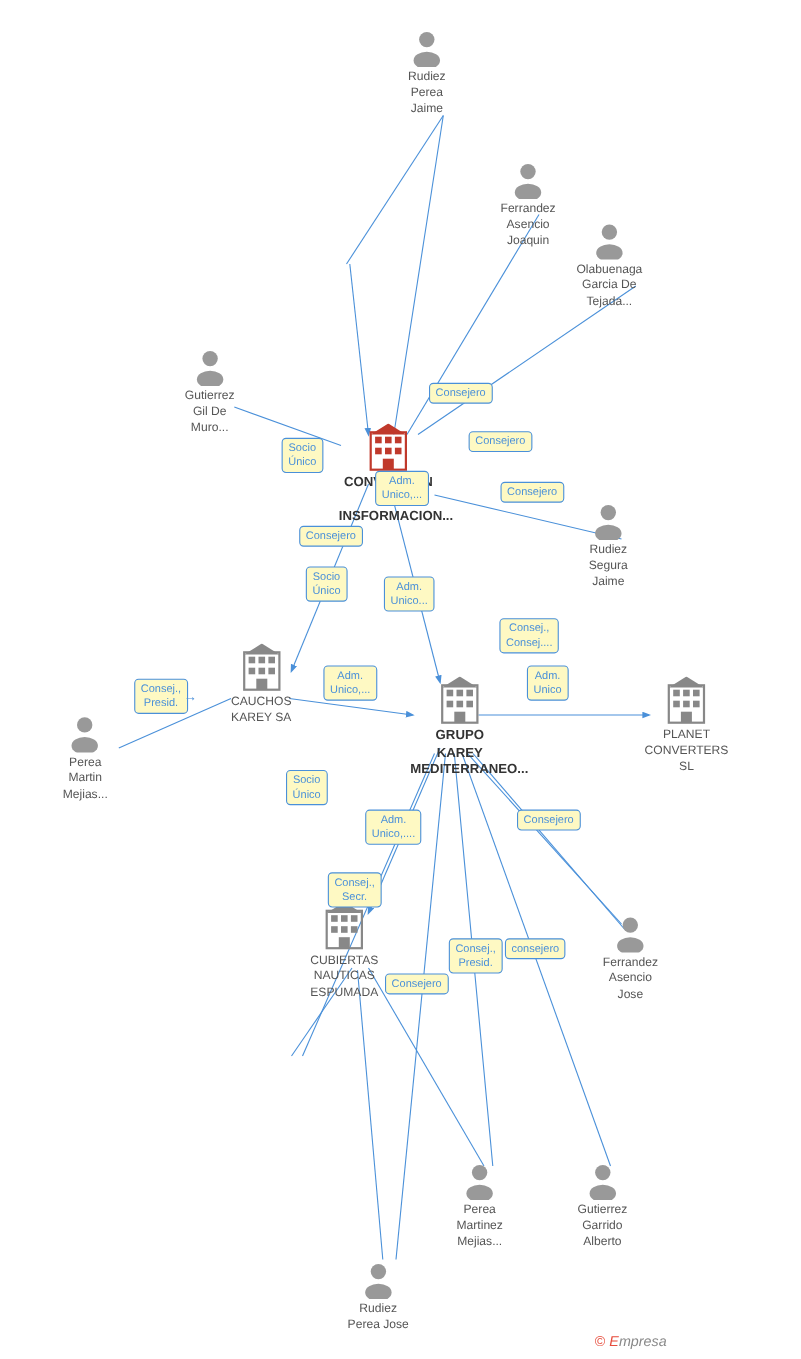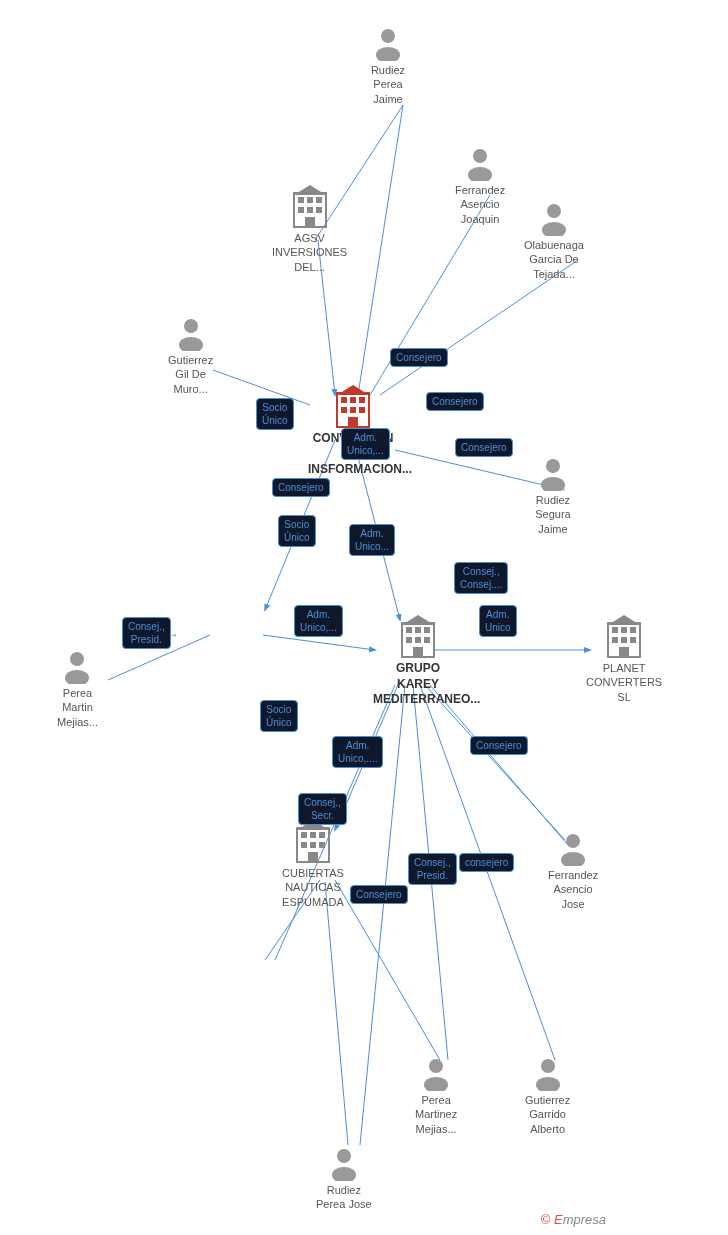--- a/index.html
+++ b/index.html
@@ -42,21 +42,21 @@
     }
     .node-label-bold {
       font-weight: bold;
       font-size: 12px;
       color: #333;
     }
     .badge {
       position: absolute;
       border: 1.5px solid #4a90d9;
       border-radius: 4px;
-      background: #0f172a;
+      background: #fef9c3;
       color: #4a90d9;
       font-size: 10px;
       padding: 2px 5px;
       white-space: nowrap;
       text-align: center;
       line-height: 1.3;
     }
     .watermark {
       position: absolute;
       bottom: 8px;
@@ -151,66 +151,66 @@
   </div>
 
   <div class="node" style="left:524px;top:200px;">
     <svg class="person-icon" viewBox="0 0 36 36">
       <circle cx="18" cy="11" r="7" fill="#999"></circle>
       <ellipse cx="18" cy="30" rx="12" ry="8" fill="#999"></ellipse>
     </svg>
     <div class="node-label">Olabuenaga<br>Garcia De<br>Tejada...</div>
   </div>
 
-  <div class="node" style="left:272px;top:185px;">
+
+  <div class="node" style="left:168px;top:315px;">
+    <svg class="person-icon" viewBox="0 0 36 36">
+      <circle cx="18" cy="11" r="7" fill="#999"></circle>
+      <ellipse cx="18" cy="30" rx="12" ry="8" fill="#999"></ellipse>
+    </svg>
+    <div class="node-label">Gutierrez<br>Gil De<br>Muro...</div>
+  </div>
+
+  <div class="node" style="left:308px;top:385px;">
+    <svg class="building-icon" viewBox="0 0 36 44">
+      <rect x="2" y="8" width="32" height="34" fill="none" stroke="#c0392b" stroke-width="2"></rect>
+      <rect x="6" y="12" width="6" height="6" fill="#c0392b"></rect>
+      <rect x="15" y="12" width="6" height="6" fill="#c0392b"></rect>
+      <rect x="24" y="12" width="6" height="6" fill="#c0392b"></rect>
+      <rect x="6" y="22" width="6" height="6" fill="#c0392b"></rect>
+      <rect x="15" y="22" width="6" height="6" fill="#c0392b"></rect>
+      <rect x="24" y="22" width="6" height="6" fill="#c0392b"></rect>
+      <rect x="13" y="32" width="10" height="10" fill="#c0392b"></rect>
+      <polygon points="18,0 2,10 34,10" fill="#c0392b"></polygon>
+    </svg>
+    <div class="node-label node-label-bold">CONVERSION<br>Y<br>INSFORMACION...</div>
+  </div>
+
+  <div class="node" style="left:535px;top:455px;">
+    <svg class="person-icon" viewBox="0 0 36 36">
+      <circle cx="18" cy="11" r="7" fill="#999"></circle>
+      <ellipse cx="18" cy="30" rx="12" ry="8" fill="#999"></ellipse>
+    </svg>
+    <div class="node-label">Rudiez<br>Segura<br>Jaime</div>
+  </div>
+
+  <div class="node" style="left:210px;top:585px;">
     <svg class="building-icon" viewBox="0 0 36 44">
       <rect x="2" y="8" width="32" height="34" fill="none" stroke="#888" stroke-width="2"></rect>
       <rect x="6" y="12" width="6" height="6" fill="#888"></rect>
       <rect x="15" y="12" width="6" height="6" fill="#888"></rect>
       <rect x="24" y="12" width="6" height="6" fill="#888"></rect>
       <rect x="6" y="22" width="6" height="6" fill="#888"></rect>
       <rect x="15" y="22" width="6" height="6" fill="#888"></rect>
       <rect x="24" y="22" width="6" height="6" fill="#888"></rect>
       <rect x="13" y="32" width="10" height="10" fill="#888"></rect>
       <polygon points="18,0 2,10 34,10" fill="#888"></polygon>
     </svg>
-    <div class="node-label">AGSV<br>INVERSIONES<br>DEL...</div>
-  </div>
-
-  <div class="node" style="left:168px;top:315px;">
-    <svg class="person-icon" viewBox="0 0 36 36">
-      <circle cx="18" cy="11" r="7" fill="#999"></circle>
-      <ellipse cx="18" cy="30" rx="12" ry="8" fill="#999"></ellipse>
-    </svg>
-    <div class="node-label">Gutierrez<br>Gil De<br>Muro...</div>
-  </div>
-
-  <div class="node" style="left:308px;top:385px;">
-    <svg class="building-icon" viewBox="0 0 36 44">
-      <rect x="2" y="8" width="32" height="34" fill="none" stroke="#c0392b" stroke-width="2"></rect>
-      <rect x="6" y="12" width="6" height="6" fill="#c0392b"></rect>
-      <rect x="15" y="12" width="6" height="6" fill="#c0392b"></rect>
-      <rect x="24" y="12" width="6" height="6" fill="#c0392b"></rect>
-      <rect x="6" y="22" width="6" height="6" fill="#c0392b"></rect>
-      <rect x="15" y="22" width="6" height="6" fill="#c0392b"></rect>
-      <rect x="24" y="22" width="6" height="6" fill="#c0392b"></rect>
-      <rect x="13" y="32" width="10" height="10" fill="#c0392b"></rect>
-      <polygon points="18,0 2,10 34,10" fill="#c0392b"></polygon>
-    </svg>
-    <div class="node-label node-label-bold">CONVERSION<br>Y<br>INSFORMACION...</div>
-  </div>
-
-  <div class="node" style="left:535px;top:455px;">
-    <svg class="person-icon" viewBox="0 0 36 36">
-      <circle cx="18" cy="11" r="7" fill="#999"></circle>
-      <ellipse cx="18" cy="30" rx="12" ry="8" fill="#999"></ellipse>
-    </svg>
-    <div class="node-label">Rudiez<br>Segura<br>Jaime</div>
-  </div>
-
+    <div class="node-label">CAUCHOS<br>KAREY SA</div>
+  </div>
 
   <div class="node" style="left:57px;top:648px;">
     <svg class="person-icon" viewBox="0 0 36 36">
       <circle cx="18" cy="11" r="7" fill="#999"></circle>
       <ellipse cx="18" cy="30" rx="12" ry="8" fill="#999"></ellipse>
     </svg>
     <div class="node-label">Perea<br>Martin<br>Mejias...</div>
   </div>
 
   <div class="node" style="left:373px;top:615px;">

